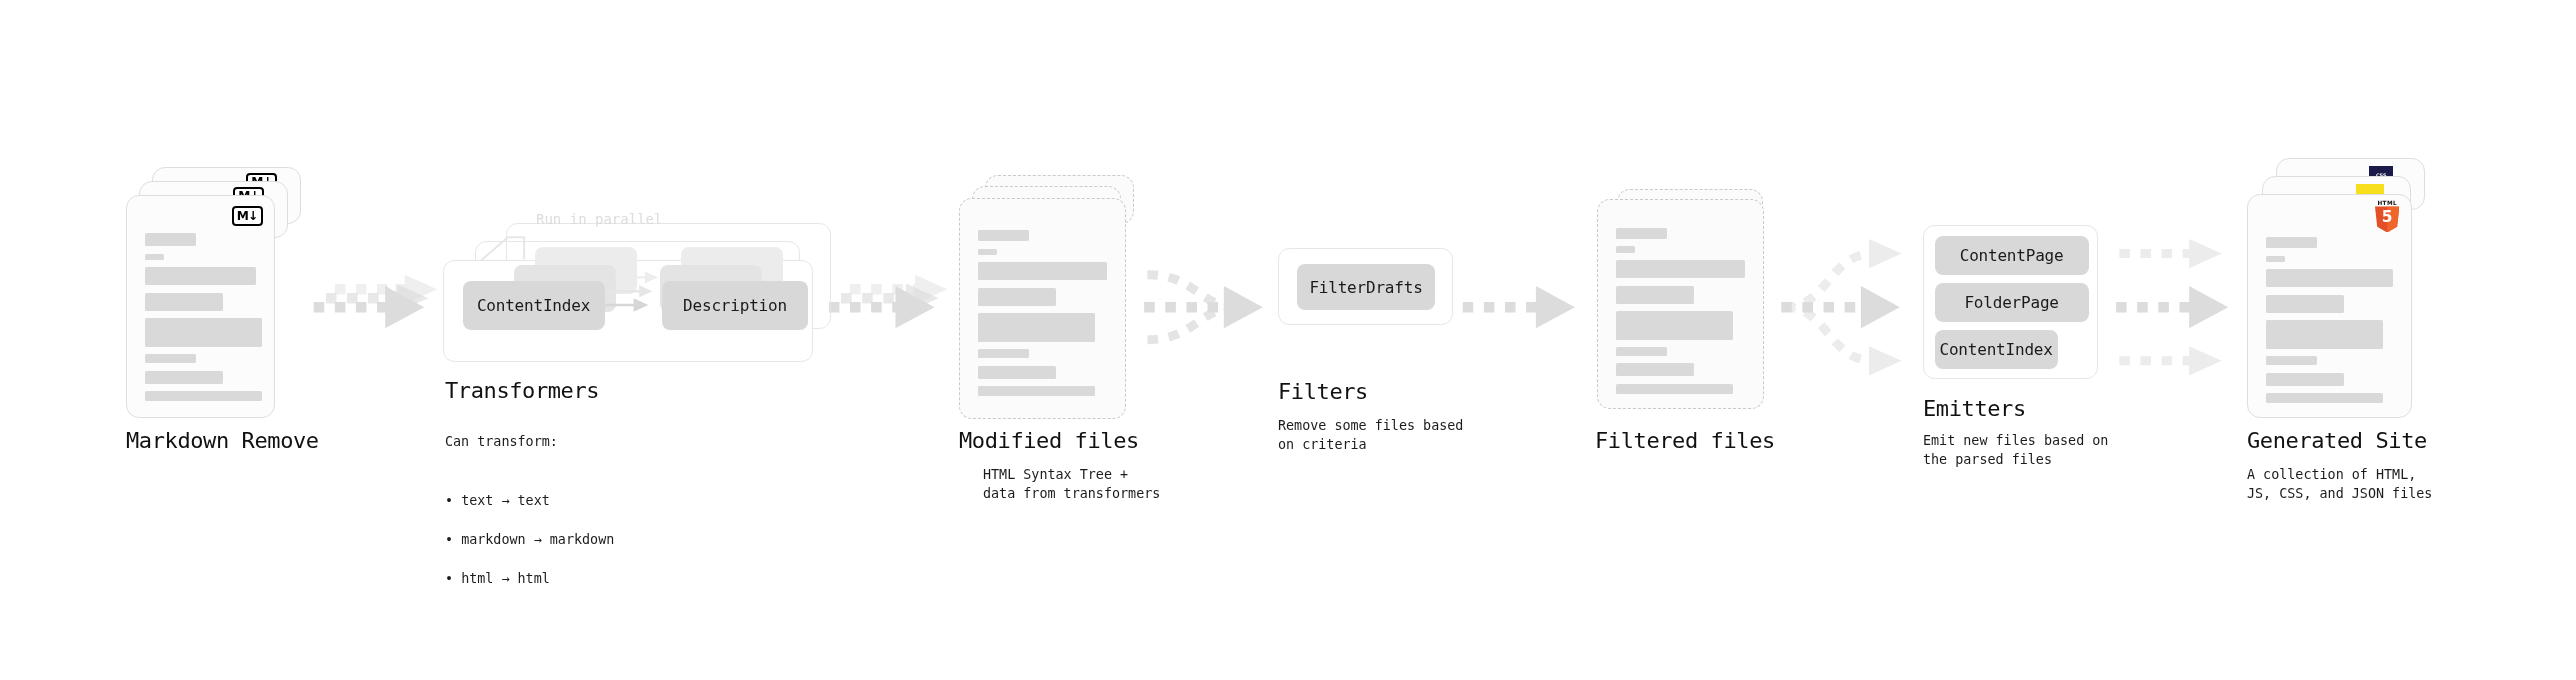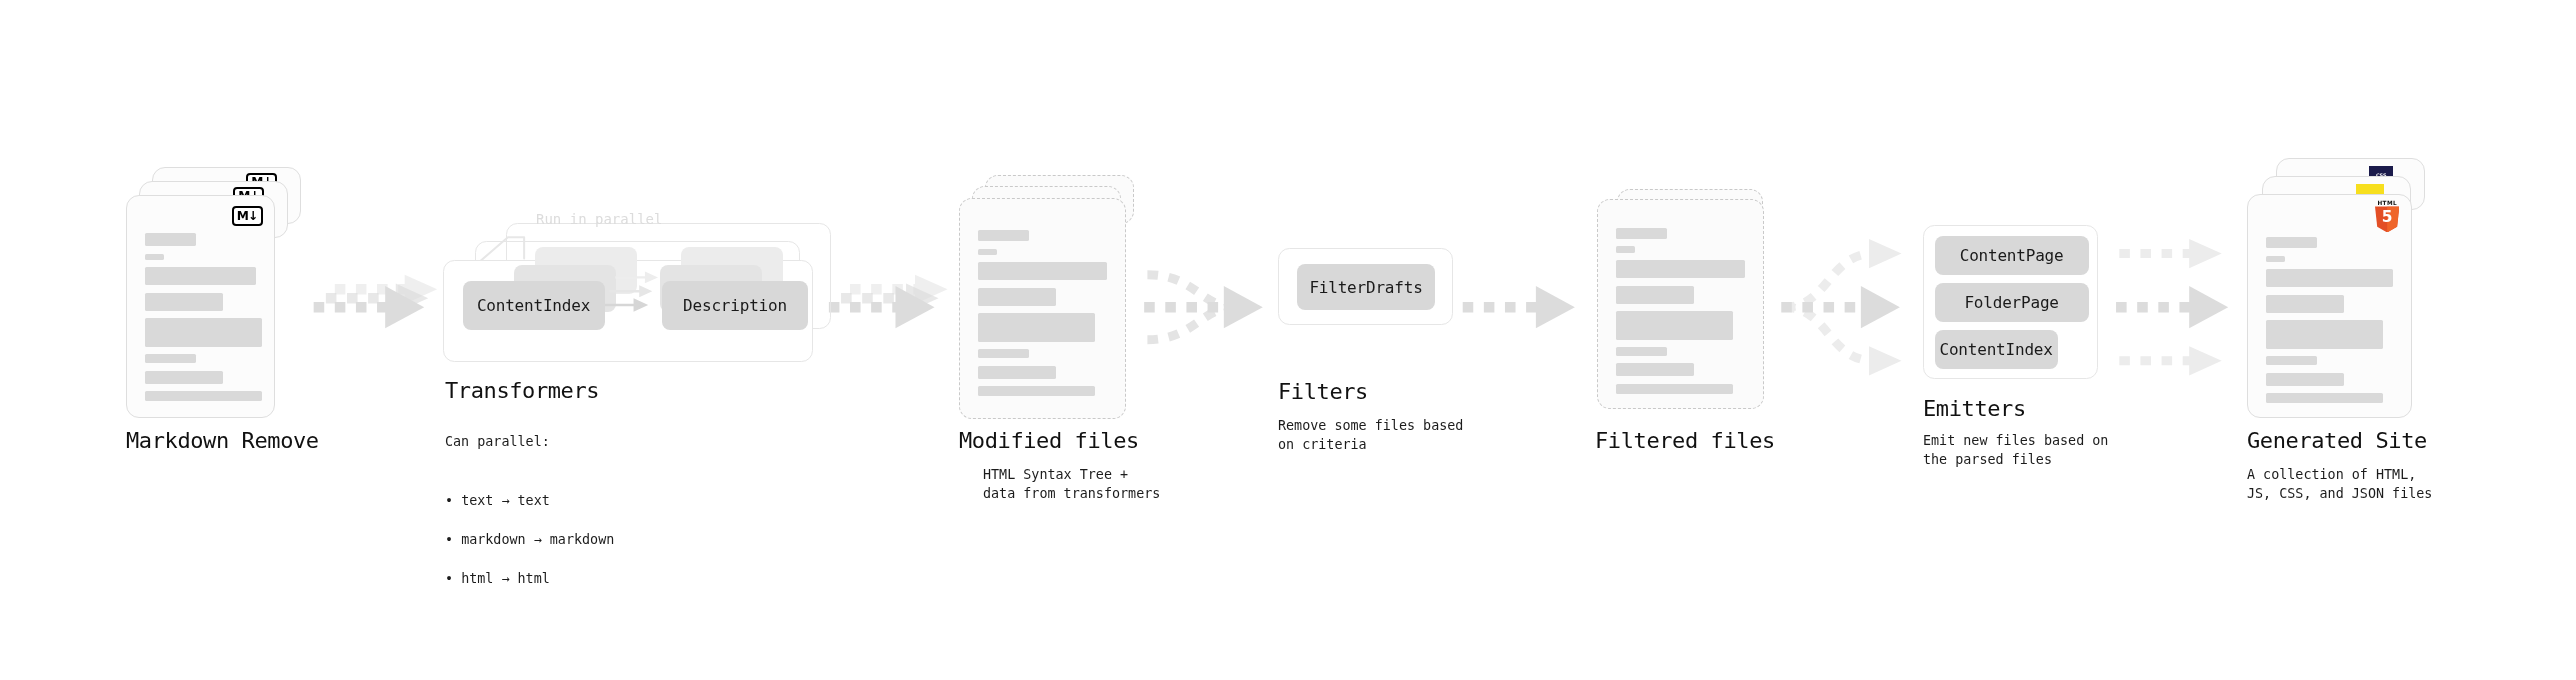--- a/index.html
+++ b/index.html
@@ -278,21 +278,21 @@
     </svg>
 
     <div class="chip" style="left:19.5px;  top:58px; width:142px; height:49px;">ContentIndex</div>
     <div class="chip" style="left:219px; top:58px; width:146px; height:49px;">Description</div>
   </div>
 
   <div class="parallel-label" style="left:536px; top:211px;">Run in parallel</div>
 
   <div class="title" style="left:445px; top:378px;">Transformers</div>
   <div class="desc" style="left:445px; top:413px;">
-    <div>Can parallel:</div>
+    <div>Can transform:</div>
     <ul>
       <li>text → text</li>
       <li>markdown → markdown</li>
       <li>html → html</li>
     </ul>
   </div>
 
   <div class="node" style="left:959px; top:175px;">
     <div class="filestack" style="width:175px; height:244px;">
       <div class="sheet dashed" style="left:26px; top:0px;  width:149px; height:49px;"></div>

